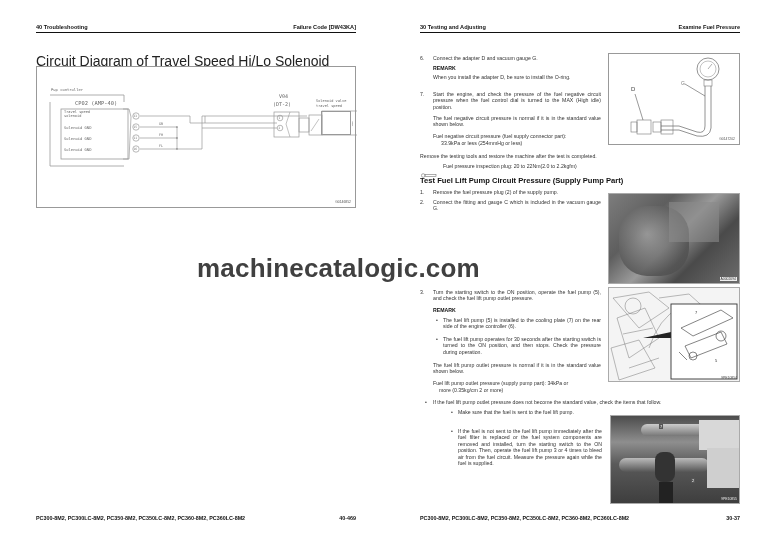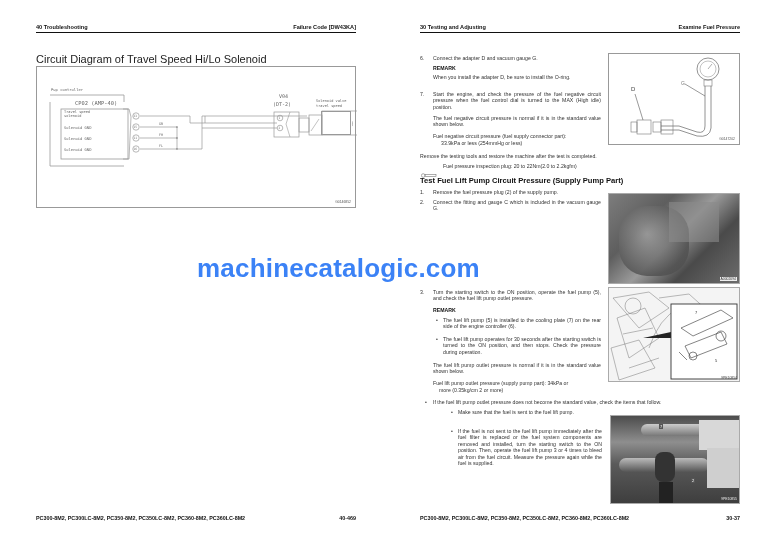--- a/index.html
+++ b/index.html
@@ -8,32 +8,32 @@
   .abs { position: absolute; }
   .hdr { font-weight: bold; font-size: 5.6px; color: #111; }
   .hrule { position: absolute; height: 1px; background: #111; }
   .txt { font-size: 5.2px; line-height: 6.4px; color: #333; }
   .bold { font-weight: bold; color: #111; }
   .num { position: absolute; font-size: 5.2px; color: #333; }
   .box { position: absolute; border: 1px solid #999; background: #fff; }
   .photo { position: absolute; border: 1px solid #aaa; overflow: hidden; }
   .mono { font-family: "DejaVu Sans Mono", monospace; }
   .tiny { font-size: 4.2px; color: #555; }
-  .watermark { position: absolute; left: 197px; top: 253px; font-size: 26px; font-weight: bold; color: #3b82f6; letter-spacing: 0.2px; }
+  .watermark { position: absolute; left: 197px; top: 253px; font-size: 26px; font-weight: bold; color: #404040; letter-spacing: 0.2px; }
   .just { text-align: justify; }
 </style>
 </head>
 <body>
 
 <div>
   <div class="abs hdr" style="left:36px;top:24px;">40 Troubleshooting</div>
   <div class="abs hdr" style="right:412px;top:24px;">Failure Code [DW43KA]</div>
   <div class="hrule" style="left:36px;top:32px;width:320px;"></div>
 
-  <div class="abs" style="left:36px;top:53px;font-size:11px;color:#222;">Circuit Diagram of Travel Speed Hi/Lo Solenoid</div>
+  <div class="abs" style="left:36px;top:53px;font-size:14px;color:#222;">Circuit Diagram of Travel Speed Hi/Lo Solenoid</div>
 
   <div class="box" style="left:36px;top:66px;width:320px;height:142px;">
     <svg width="320" height="142" viewBox="0 0 320 142" style="position:absolute;left:0;top:0;">
 
       <polyline points="13,35 13,99 87,99" fill="none" stroke="#999" stroke-width="0.8"></polyline>
       <polyline points="13,28 87,28 87,35" fill="none" stroke="#999" stroke-width="0.8"></polyline>
       <rect x="24" y="42" width="67" height="50" fill="none" stroke="#999" stroke-width="0.8"></rect>
 
       <polyline points="86,42 92,42 94,50 92,92 86,92" fill="none" stroke="#999" stroke-width="0.7"></polyline>
 

